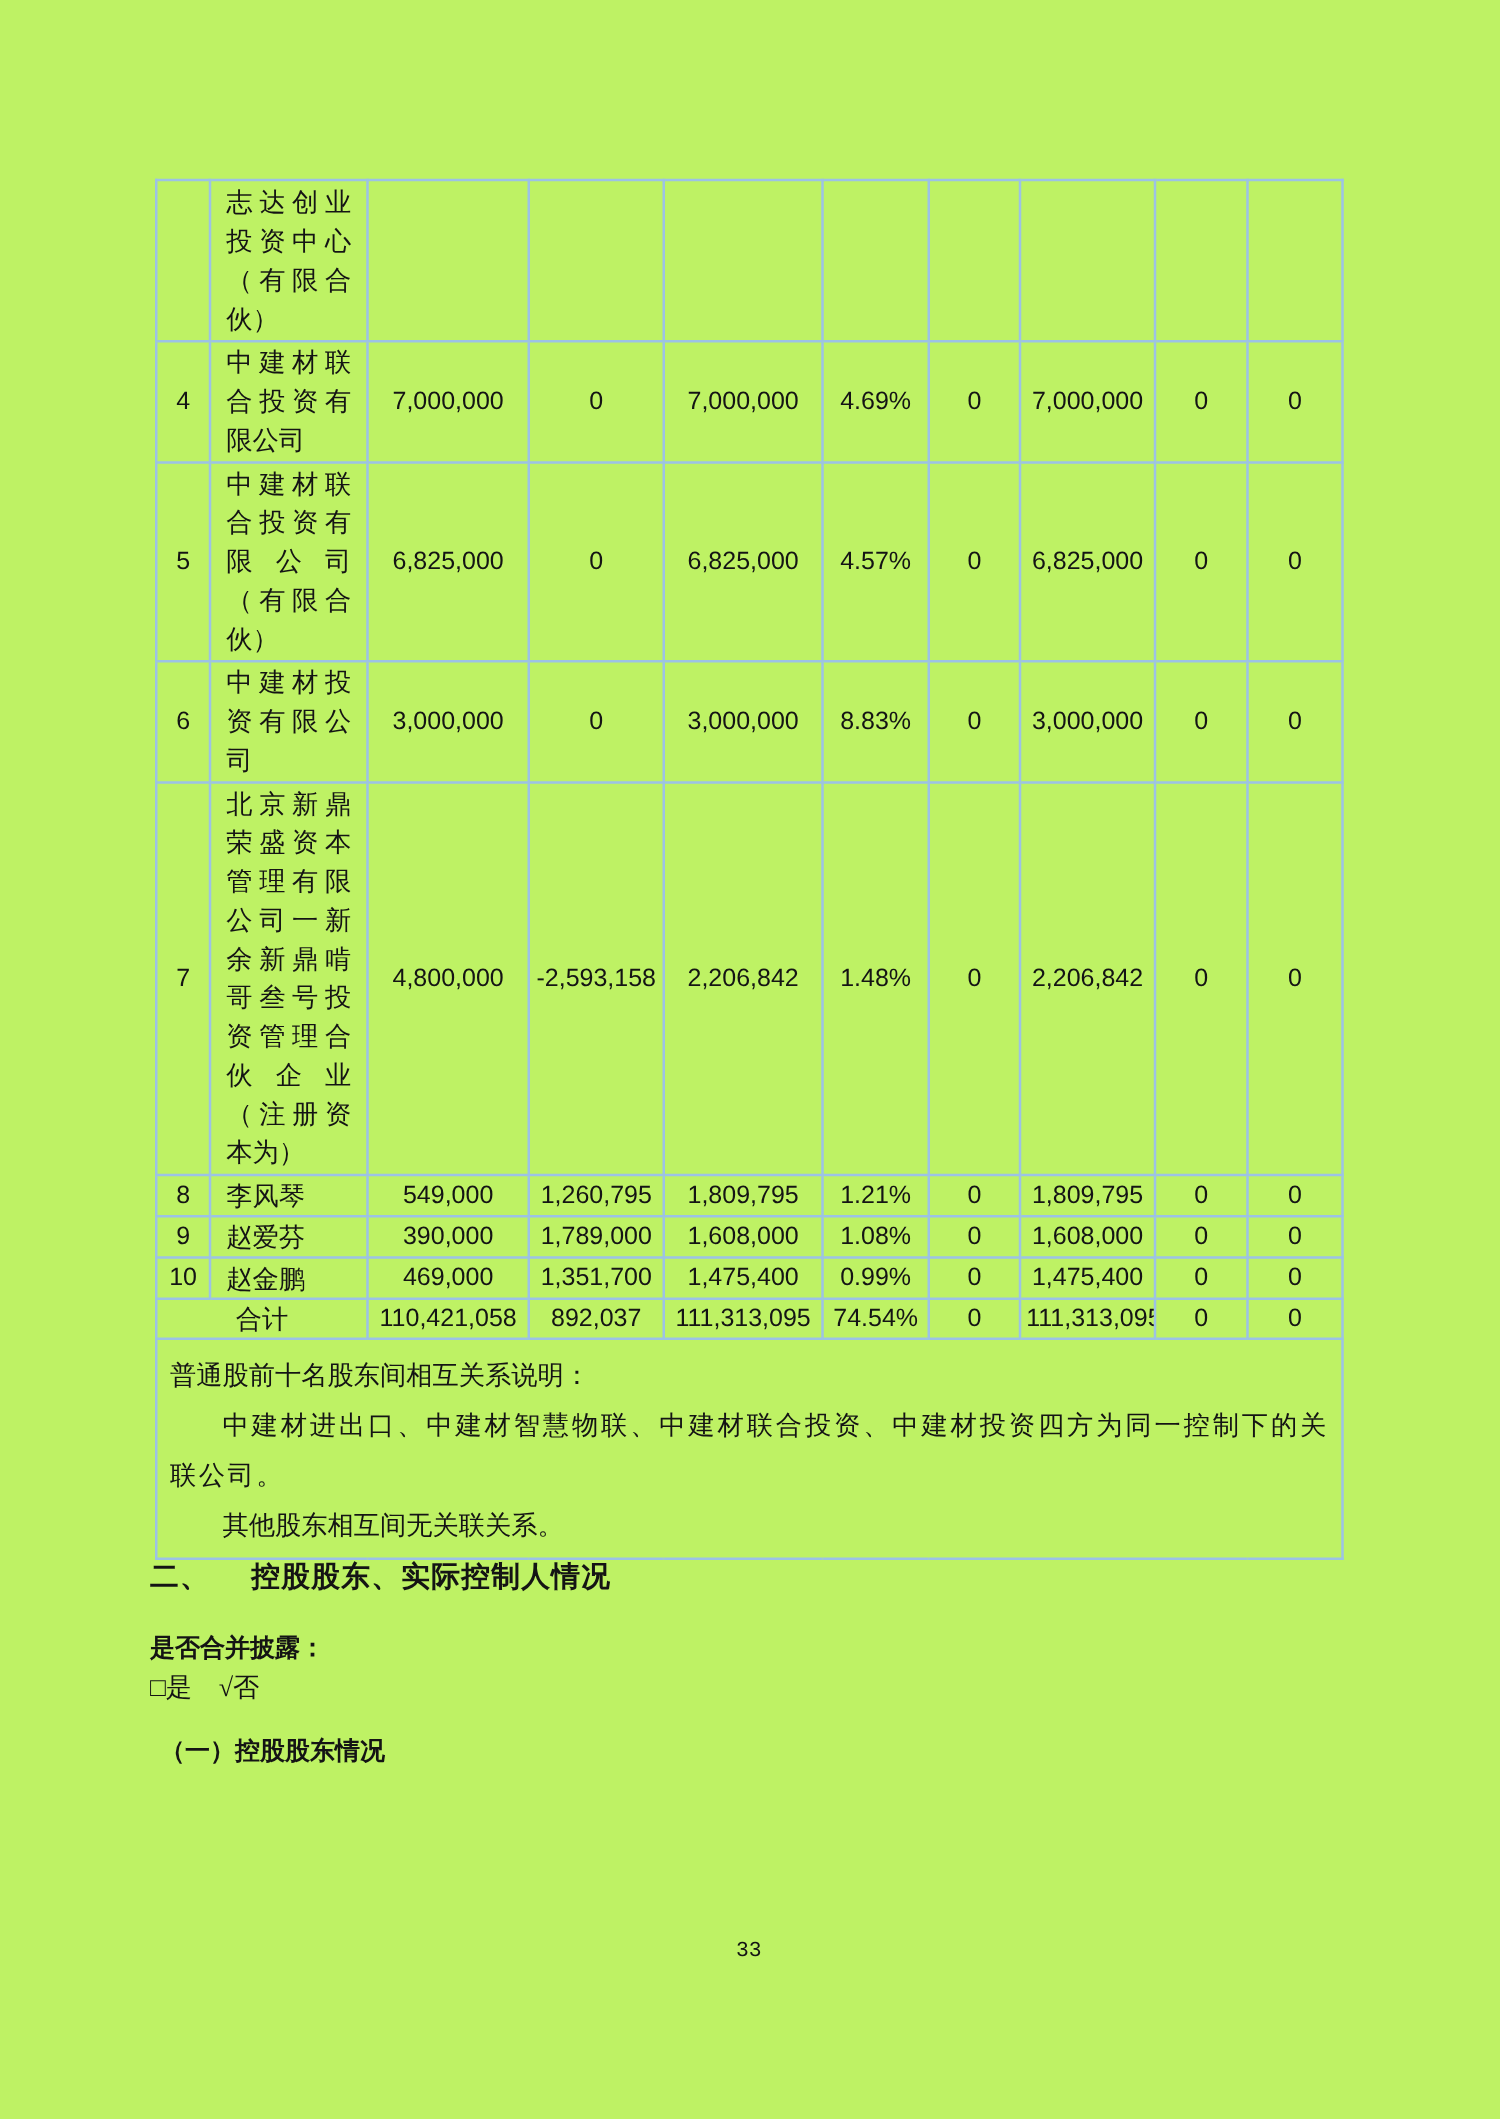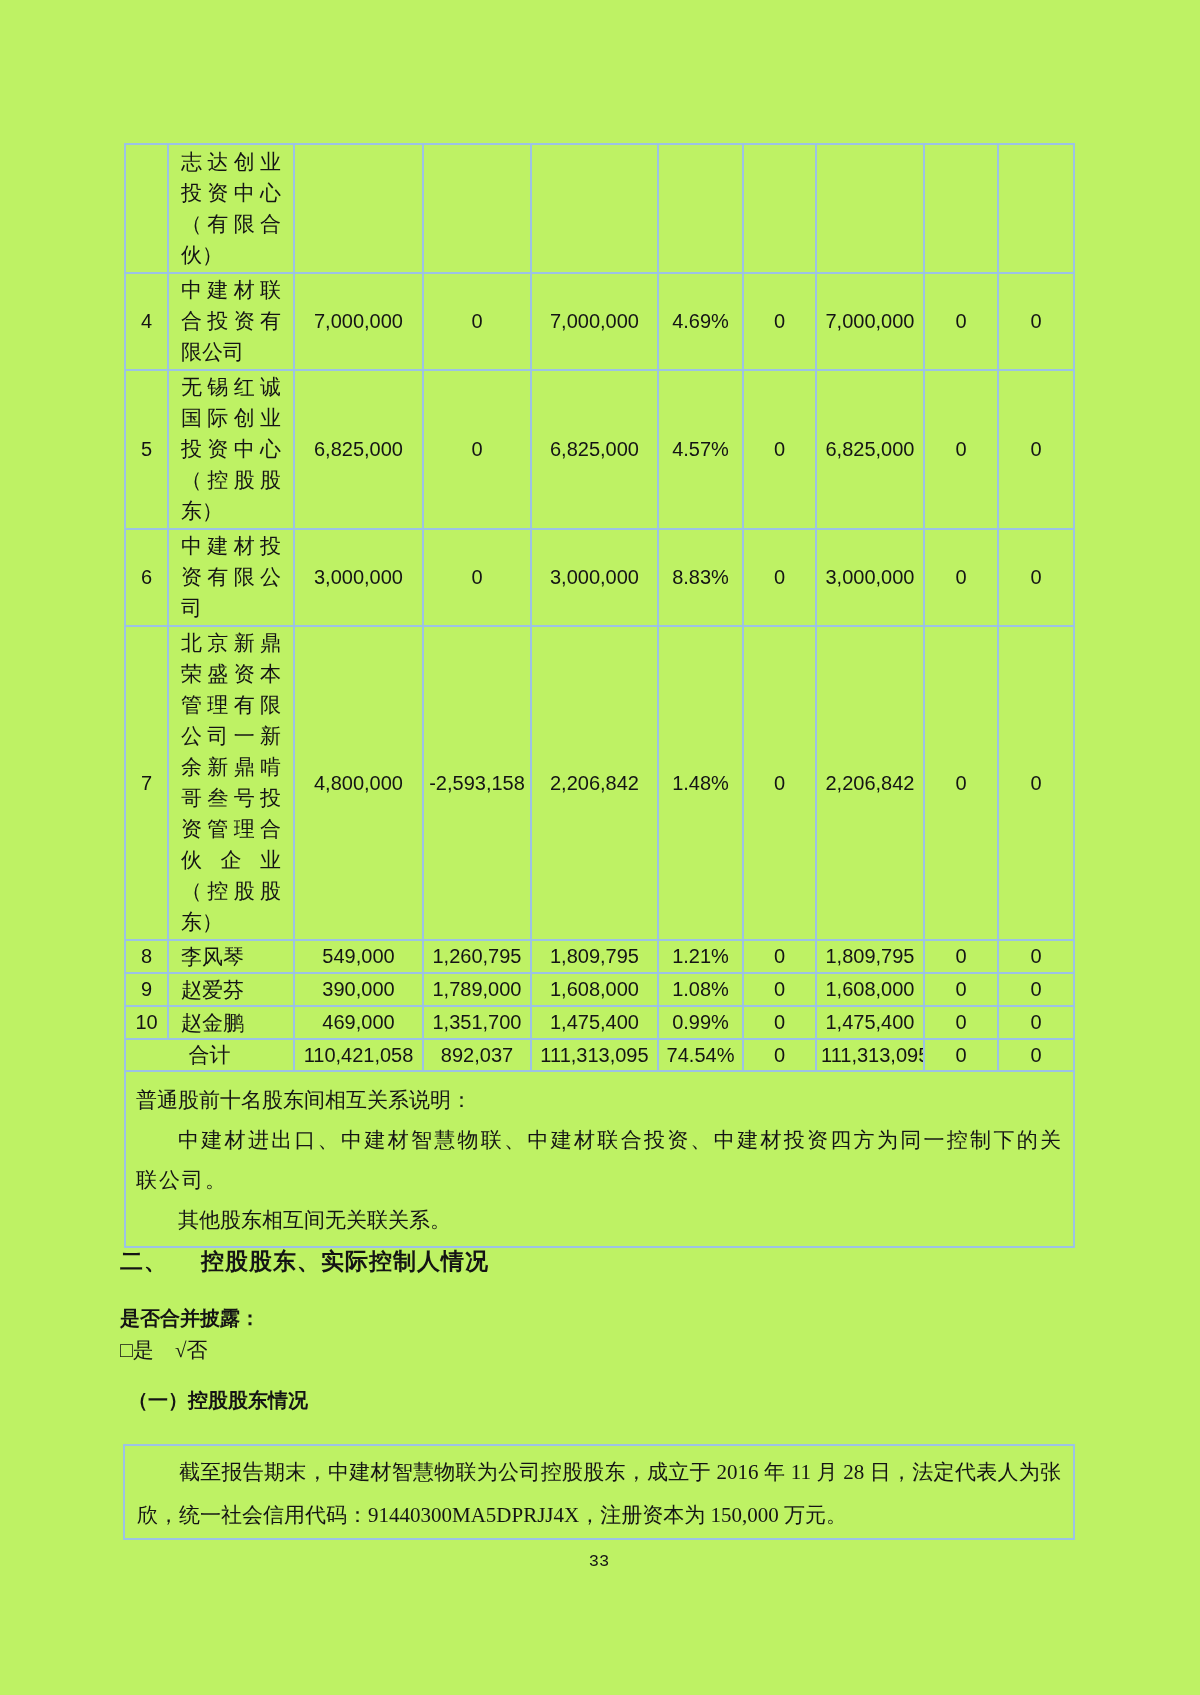--- a/index.html
+++ b/index.html
@@ -106,21 +106,21 @@
           <td class="val wrapcol">0</td>
           <td class="val">7,000,000</td>
           <td class="val">4.69%</td>
           <td class="val">0</td>
           <td class="val">7,000,000</td>
           <td class="val">0</td>
           <td class="val">0</td>
         </tr>
         <tr style="height: 158px;">
           <td class="num">5</td>
-          <td class="name">无锡红诚国际创业投资中心（控股股东）</td>
+          <td class="name">中建材联合投资有限公司（有限合伙）</td>
           <td class="val">6,825,000</td>
           <td class="val wrapcol">0</td>
           <td class="val">6,825,000</td>
           <td class="val">4.57%</td>
           <td class="val">0</td>
           <td class="val">6,825,000</td>
           <td class="val">0</td>
           <td class="val">0</td>
         </tr>
         <tr style="height: 95px;">
@@ -130,21 +130,21 @@
           <td class="val wrapcol">0</td>
           <td class="val">3,000,000</td>
           <td class="val">8.83%</td>
           <td class="val">0</td>
           <td class="val">3,000,000</td>
           <td class="val">0</td>
           <td class="val">0</td>
         </tr>
         <tr style="height: 287px;">
           <td class="num">7</td>
-          <td class="name">北京新鼎荣盛资本管理有限公司一新余新鼎啃哥叁号投资管理合伙企业（控股股东）</td>
+          <td class="name">北京新鼎荣盛资本管理有限公司一新余新鼎啃哥叁号投资管理合伙企业（注册资本为）</td>
           <td class="val">4,800,000</td>
           <td class="val wrapcol">-2,593,158</td>
           <td class="val">2,206,842</td>
           <td class="val">1.48%</td>
           <td class="val">0</td>
           <td class="val">2,206,842</td>
           <td class="val">0</td>
           <td class="val">0</td>
         </tr>
         <tr style="height: 32px;">
@@ -210,19 +210,16 @@
 
   <div class="disclosure-label">是否合并披露：</div>
 
   <div class="disclosure-options">
     <span class="opt">□是</span>
     <span class="opt">√否</span>
   </div>
 
   <div class="sub-heading">（一）控股股东情况</div>
 
-  <div class="info-box">
-    <p>截至报告期末，中建材智慧物联为公司控股股东，成立于 2016 年 11 月 28 日，法定代表人为张欣，统一社会信用代码：91440300MA5DPRJJ4X，注册资本为 150,000 万元。</p>
-  </div>
 
   <div class="page-number">33</div>
 
 </div>
 
 </body></html>

